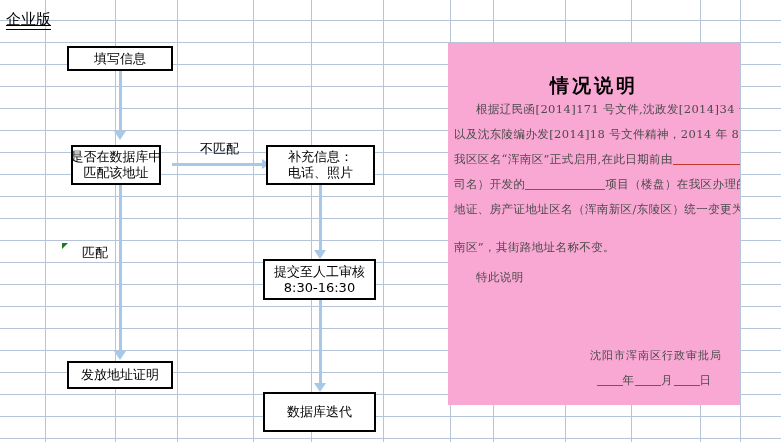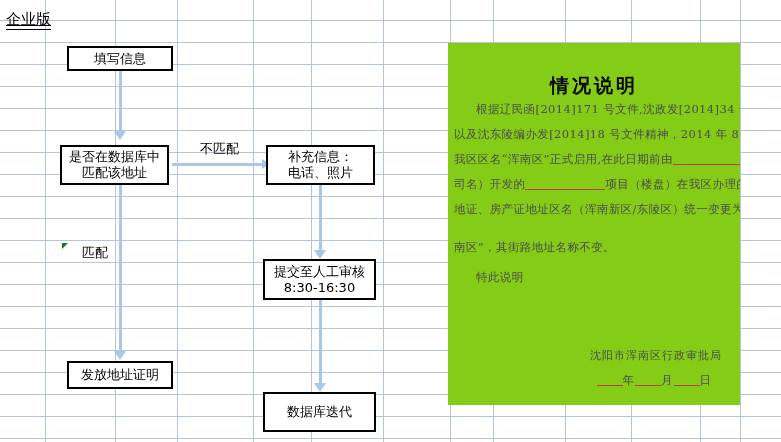--- a/index.html
+++ b/index.html
@@ -49,21 +49,21 @@
     border-top:9px solid #a8c8e8;
   }
   .arrow-r{
     position:absolute;width:0;height:0;z-index:3;
     border-top:5px solid transparent;border-bottom:5px solid transparent;
     border-left:8px solid #a8c8e8;
   }
 
   
   #doc{
-    position:absolute;background:#84cc16;overflow:hidden;z-index:6;
+    position:absolute;background:#f9a8d4;overflow:hidden;z-index:6;
     font-family:"DejaVu Serif","Liberation Serif",serif;color:#3a3a3a;
   }
   #doc-title{
     position:absolute;left:0;right:0;top:30px;text-align:center;
     font-size:19px;font-weight:bold;color:#000;letter-spacing:3px;
     font-family:"DejaVu Serif","Liberation Serif",serif;
   }
   .doc-line{
     position:absolute;left:6px;right:6px;font-size:11.5px;line-height:13px;
     color:#4a4a4a;letter-spacing:0.4px;white-space:nowrap;
@@ -137,21 +137,21 @@
   <div class="conn-v" style="left:319px;top:185px;height:68px;"></div>
   <div class="arrow-d" style="left:314px;top:250px;"></div>
 
   <div class="conn-v" style="left:319px;top:300px;height:87px;"></div>
   <div class="arrow-d" style="left:314px;top:383px;"></div>
 
   <div class="fc-box" id="box-fill-info" style="left:67px;top:46px;width:106px;height:25px;">
     <span>填写信息</span>
   </div>
 
-  <div class="fc-box" id="box-db-match" style="left:60px;top:145px;width:109px;height:40px;">
+  <div class="fc-box" id="box-db-match" style="left:71px;top:145px;width:90px;height:40px;">
     <span>是否在数据库中</span>
     <span>匹配该地址</span>
   </div>
 
   <div class="fc-box" id="box-supplement" style="left:266px;top:145px;width:109px;height:40px;">
     <span>补充信息：</span>
     <span>电话、照片</span>
   </div>
 
   <div class="fc-box" id="box-manual-review" style="left:263px;top:259px;width:113px;height:41px;">

